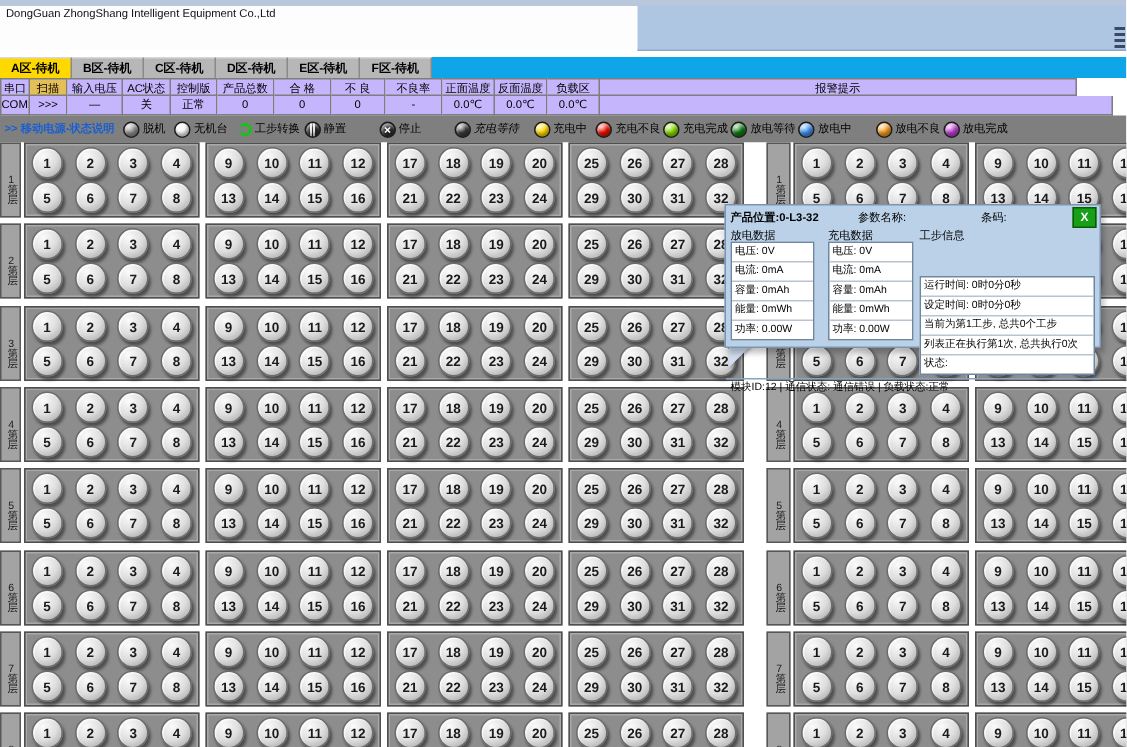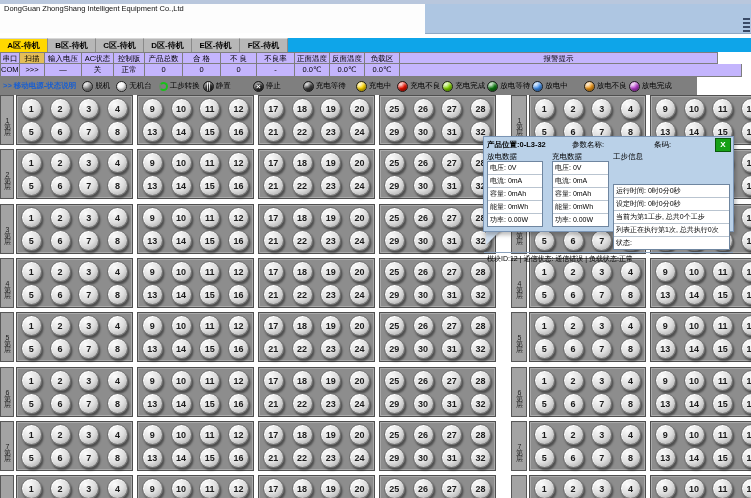--- a/index.html
+++ b/index.html
@@ -26,21 +26,21 @@
   .statustable{position:absolute;left:0;top:52px;width:751px;height:25px;background:#fff;font-size:7.5px;}
   .trow{display:flex;}
   .th,.td{box-sizing:border-box;border:1px solid #7e7e7e;border-left:none;background:#c4b5fd;
     text-align:center;overflow:hidden;white-space:nowrap;}
   .th{height:12px;line-height:11px;}
   .td{height:13px;line-height:12px;border-top:none;}
   .th:first-child,.td:first-child{border-left:1px solid #7e7e7e;}
   .th.scan{background:#e4be57;}
 
   
-  .legend{position:absolute;left:0;top:77px;width:697px;height:18px;background:#7f7f7f;
+  .legend{position:absolute;left:0;top:77px;width:751px;height:18px;background:#7f7f7f;
     display:flex;align-items:center;font-size:7.5px;}
   .legend-title{color:#1a5fd0;font-weight:bold;margin-left:3px;white-space:nowrap;}
   .legitem{display:flex;align-items:center;white-space:nowrap;}
   .legitem .lab{margin-left:2px;color:#000;}
   .ball{width:11px;height:11px;border-radius:50%;border:1px solid #1d1d1d;box-sizing:border-box;
     box-shadow:inset -1px -2px 2px rgba(0,0,0,.35), inset 1px 2px 2px rgba(255,255,255,.55);}
   .icon-cycle{width:9px;height:9px;border-radius:50%;border:2px solid #19c119;border-left-color:rgba(25,193,25,.25);
     box-sizing:border-box;}
   .icon-pause{background:
      linear-gradient(90deg,rgba(0,0,0,0) 33%,#e8e8e8 33%,#e8e8e8 45%,rgba(0,0,0,0) 45%,
@@ -162,21 +162,21 @@
         <div class="lab">工步转换</div>
       </div>
       <div class="legitem" style="margin-left: 3px;">
         <div class="ball icon-pause"></div>
         <div class="lab">静置</div>
       </div>
       <div class="legitem" style="margin-left: 22px;">
         <div class="ball icon-stop" style="background: rgb(46, 46, 46);">×</div>
         <div class="lab">停止</div>
       </div>
-      <div class="legitem" style="margin-left: 22px;">
+      <div class="legitem" style="margin-left: 22px; font-style: italic;">
         <div class="ball" style="background: radial-gradient(circle at 35% 30%, rgba(255, 255, 255, 0.75), rgba(255, 255, 255, 0) 45%), rgb(60, 60, 60);"></div>
         <div class="lab">充电等待</div>
       </div>
       <div class="legitem" style="margin-left: 10px;">
         <div class="ball" style="background: radial-gradient(circle at 35% 30%, rgba(255, 255, 255, 0.75), rgba(255, 255, 255, 0) 45%), rgb(255, 216, 0);"></div>
         <div class="lab">充电中</div>
       </div>
       <div class="legitem" style="margin-left: 6px; justify-content: center;">
         <div class="ball" style="background: radial-gradient(circle at 35% 30%, rgba(255, 255, 255, 0.75), rgba(255, 255, 255, 0) 45%), rgb(232, 18, 0);"></div>
         <div class="lab">充电不良</div>

